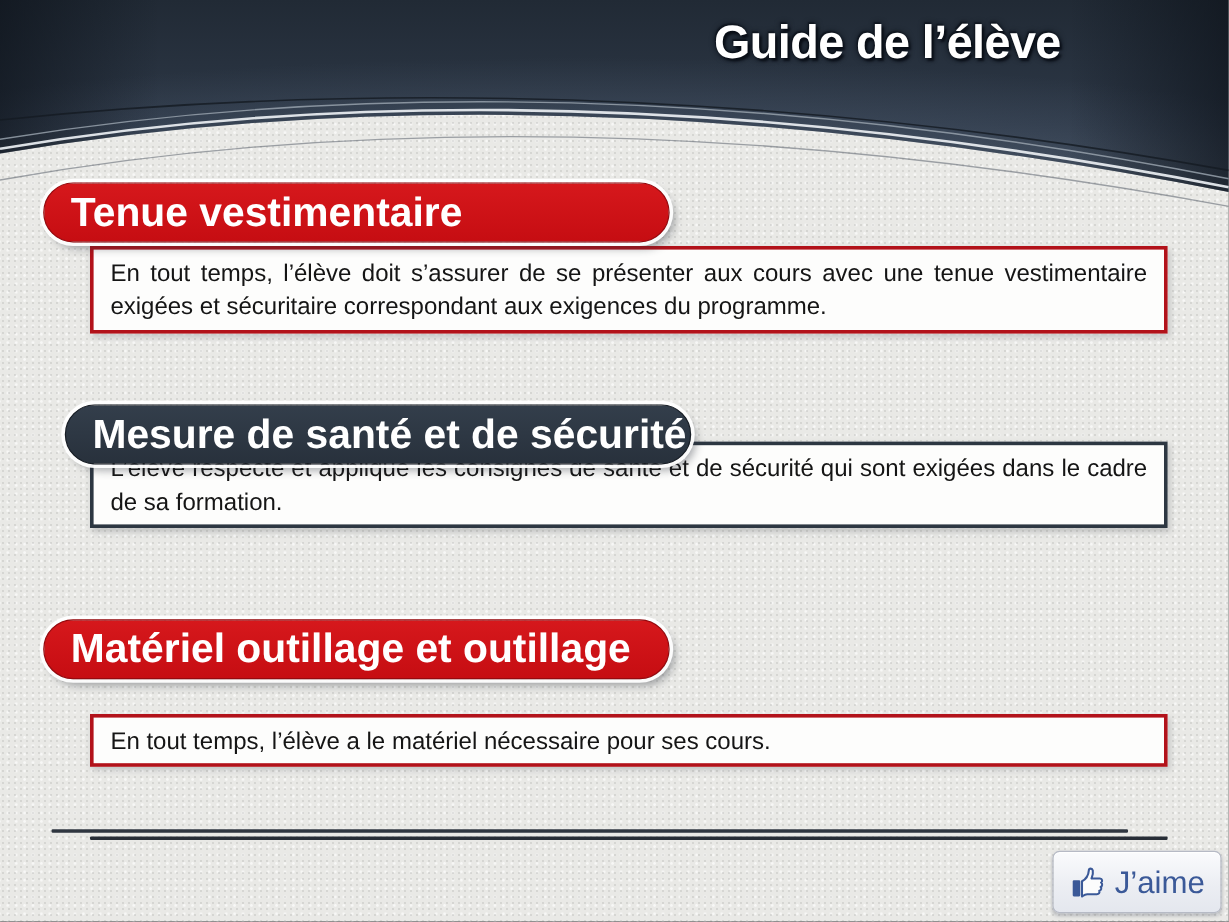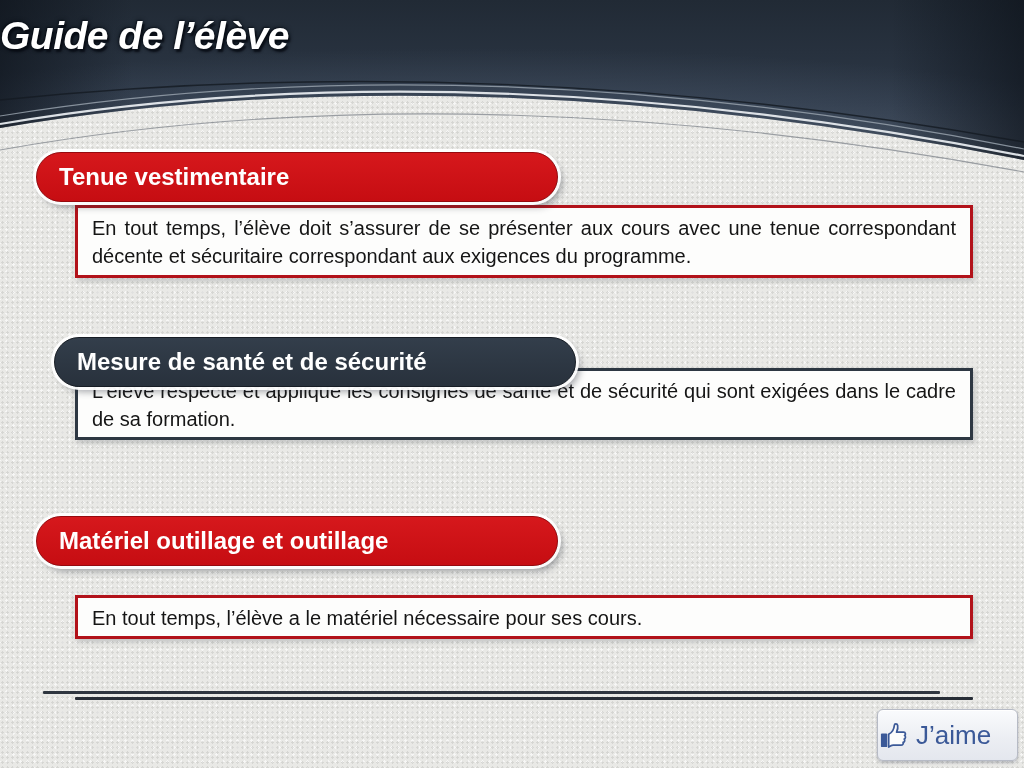--- a/index.html
+++ b/index.html
@@ -9,29 +9,28 @@
     font-family:"Liberation Sans", sans-serif;
     background-color:#e9e9e6;
     background-image:
       radial-gradient(rgba(110,112,110,0.16) 1px, transparent 1.2px),
       radial-gradient(rgba(255,255,255,0.65) 1px, transparent 1.2px);
     background-size:5px 5px, 7px 7px;
     background-position:0 0, 3px 2px;
   }
   .band { position:absolute; left:0; top:0; width:1024px; height:210px; display:block; }
   .title {
-    position:absolute; left:0; top:14px; width:884px; text-align:left;
+    position:absolute; left:0; top:14px; width:884px; text-align:right;
     font-size:39px; font-weight:700; color:#ffffff; letter-spacing:-0.5px;
     text-shadow:0 0 5px rgba(5,10,18,0.85), 2px 3px 2px rgba(8,12,20,0.85), -1px -1px 1px rgba(5,10,18,0.5);
-    font-style:italic;
   }
   .pill {
     position:absolute; left:36px; width:522px; height:50px; z-index:3;
     border-radius:25px; padding-left:22px;
-    font-size:24px; font-weight:700; color:#ffffff; line-height:48px;
+    font-size:34px; font-weight:700; color:#ffffff; line-height:48px;
     box-shadow:0 0 0 3px rgba(255,255,255,0.95), 4px 5px 7px rgba(40,45,55,0.4);
     white-space:nowrap;
   }
   .pill.red  { background:linear-gradient(180deg,#d6181c 0%, #c60d12 100%); border:1px solid #96090e; }
   .pill.dark { background:linear-gradient(180deg,#333e4b 0%, #28313c 100%); border:1px solid #171d25;margin-left:18px; }
   .tbox {
     position:absolute; left:75px; width:898px; z-index:2;
     background:#fdfdfc; padding:7px 14px;
     font-size:20px; line-height:27.5px; color:#151515;
     text-align:justify;
@@ -40,21 +39,21 @@
   .tbox.red  { border:3px solid #b2121a; }
   .tbox.dark { border:3px solid #2d3742; }
   .pill1 { top:152px; }  .box1 { top:205px; height:73px; }
   .pill2 { top:337px; }  .box2 { top:368px; height:72px; }
   .pill3 { top:516px; }  .box3 { top:572px; height:44px;margin-top:23px; }
   .rule { position:absolute; border-radius:1px; }
   .rule-a { left:43px;  top:691px; width:897px; height:3px; background:#2f3640; }
   .rule-b { left:75px;  top:697px; width:898px; height:3px; background:#272d36; }
   .like {
     position:absolute; left:877px; top:709px; width:141px; height:52px; z-index:3;
-    display:flex; align-items:center; justify-content:flex-start; gap:7px;
+    display:flex; align-items:center; justify-content:center; gap:7px;
     background:linear-gradient(180deg,#fafbfd 0%, #eceef3 55%, #e4e7ee 100%);
     border:1px solid #b6bac5; border-radius:6px;
     box-shadow:0 1px 0 rgba(255,255,255,0.9) inset, 0 2px 3px rgba(90,95,110,0.35);
     cursor:pointer; font-family:"Liberation Sans", sans-serif;
   }
   .like-label { color:#3b5998; font-size:26px; font-weight:400; }
   .like svg { display:block; }
 </style>
 </head>
 <body>
@@ -84,21 +83,21 @@
     <path d="M0,0 H1024 V160 Q460,50 0,128 Z" fill="url(#edges)"></path>
     <path d="M0,100 Q500,48 1024,142" fill="none" stroke="#141a22" stroke-width="1.4" opacity="0.8"></path>
     <path d="M0,116 Q470,40 1024,149" fill="none" stroke="#97a1ac" stroke-width="1.2" opacity="0.85"></path>
     <path d="M0,124 Q460,46 1024,156" fill="none" stroke="#e6eaee" stroke-width="2.2" opacity="0.95"></path>
     <path d="M0,150 Q460,68 1024,172" fill="none" stroke="#59616c" stroke-width="1.1" opacity="0.55"></path>
   </svg>
 
   <div class="title">Guide de l’élève</div>
 
   <div class="tbox red box1">
-    <span>En tout temps, l’élève doit s’assurer de se présenter aux cours avec une tenue correspondant décente et sécuritaire correspondant aux exigences du programme.</span>
+    <span>En tout temps, l’élève doit s’assurer de se présenter aux cours avec une tenue vestimentaire exigées et sécuritaire correspondant aux exigences du programme.</span>
   </div>
   <div class="pill red pill1">
     <span>Tenue vestimentaire</span>
   </div>
 
   <div class="tbox dark box2">
     <span>L’élève respecte et applique les consignes de santé et de sécurité qui sont exigées dans le cadre de sa formation.</span>
   </div>
   <div class="pill dark pill2">
     <span>Mesure de santé et de sécurité</span>

